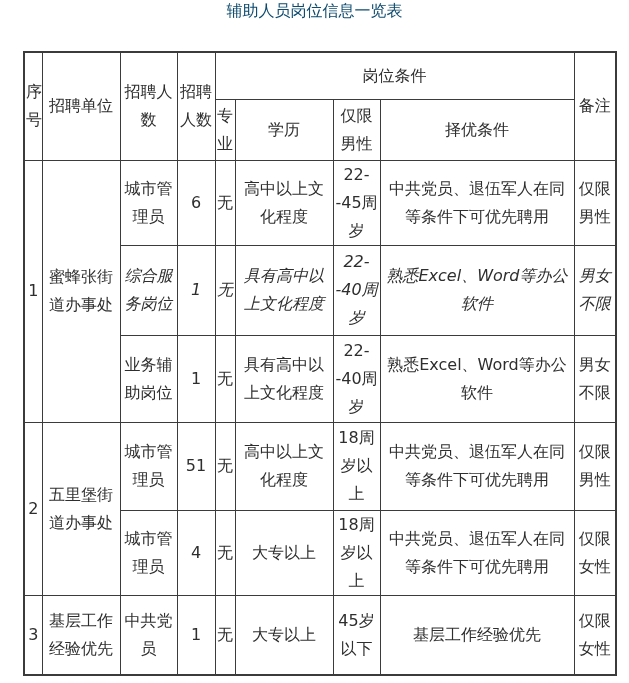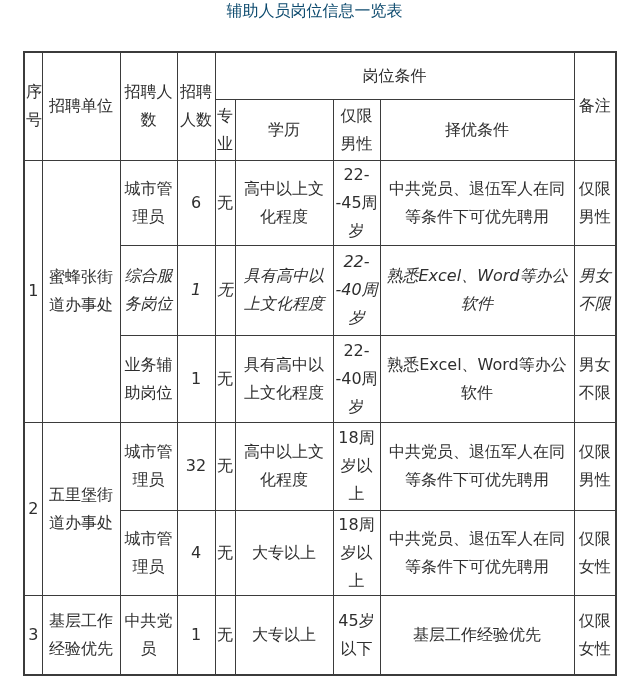--- a/index.html
+++ b/index.html
@@ -116,21 +116,21 @@
       <td>具有高中以上文化程度</td>
       <td>22--40周岁</td>
       <td>熟悉Excel、Word等办公软件</td>
       <td>男女不限</td>
     </tr>
 
     <tr class="r4">
       <td rowspan="2" class="vshift-b">2</td>
       <td rowspan="2" class="vshift-b">五里堡街道办事处</td>
       <td>城市管理员</td>
-      <td>32</td>
+      <td>51</td>
       <td>无</td>
       <td>高中以上文化程度</td>
       <td>18周岁以上</td>
       <td>中共党员、退伍军人在同等条件下可优先聘用</td>
       <td>仅限男性</td>
     </tr>
     <tr class="r5">
       <td>城市管理员</td>
       <td>4</td>
       <td>无</td>

